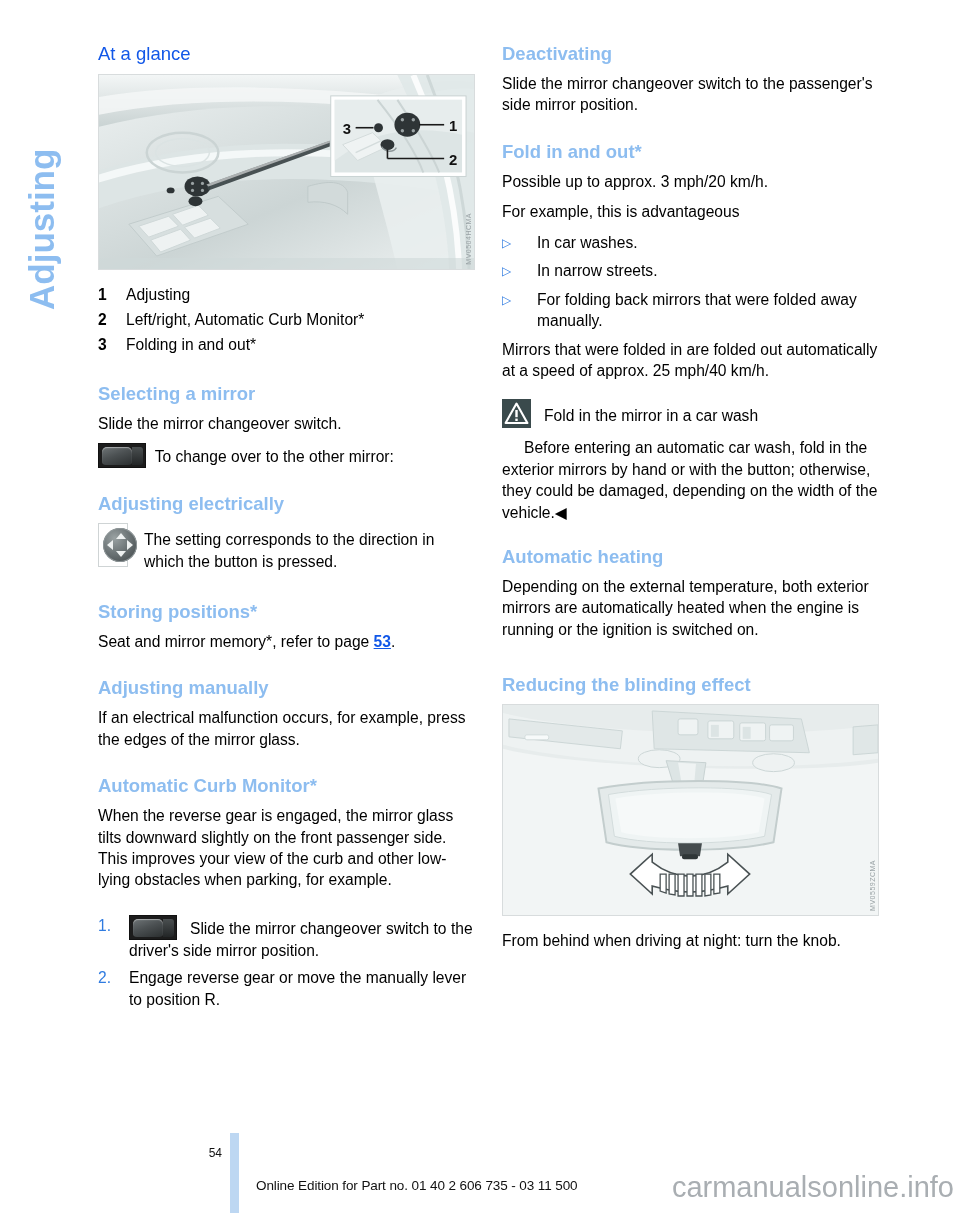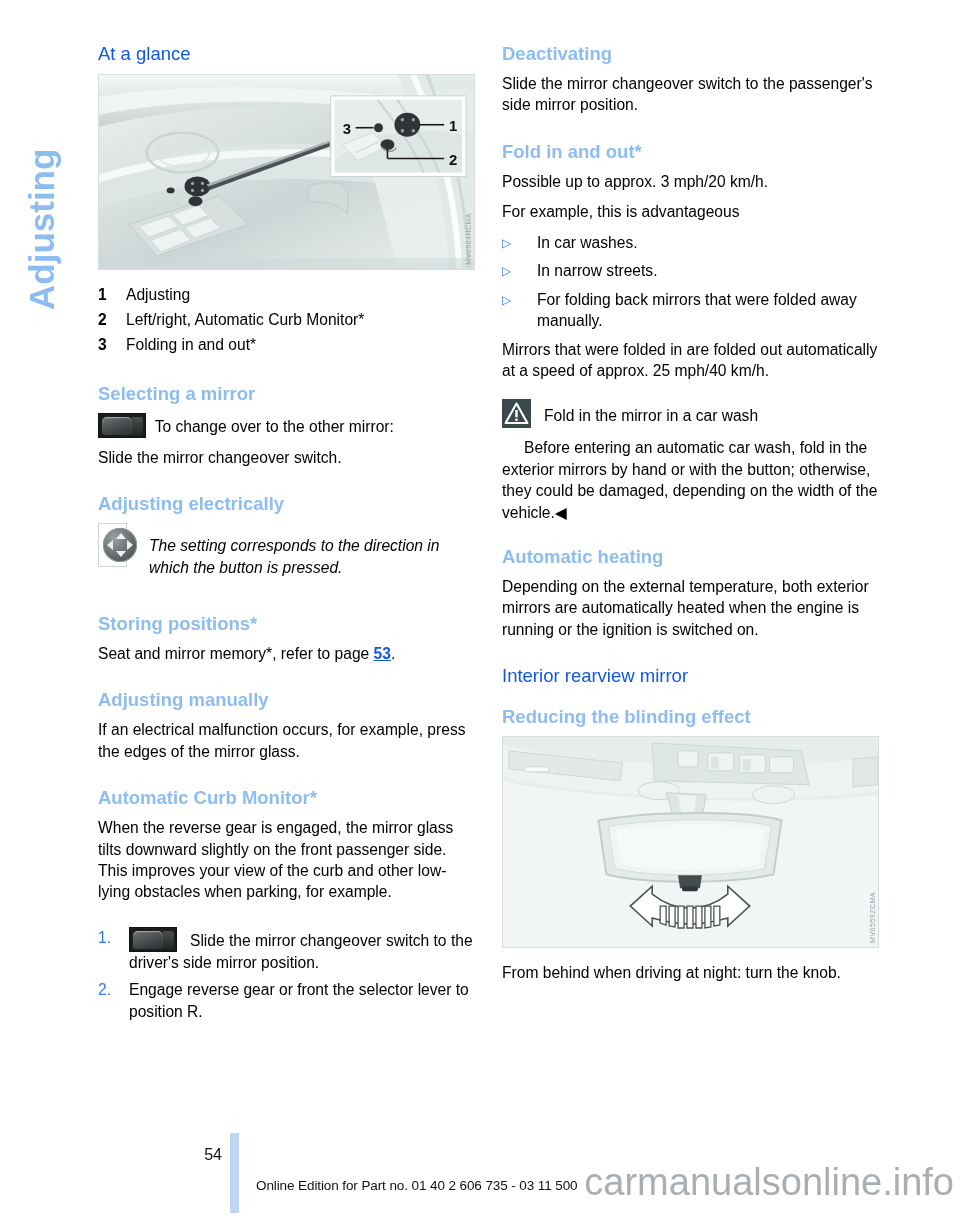--- a/index.html
+++ b/index.html
@@ -249,37 +249,37 @@
     width: 9px;
     height: 80px;
     background: #BDD7F2;
   }
   .footer-pageno {
     position: absolute;
     left: 178px;
     top: 14px;
     width: 44px;
     text-align: right;
-    font-size: 16px;
+    font-size: 12px;
     font-weight: normal;
     color: #111;
   }
   .footer-text {
     position: absolute;
     left: 256px;
     top: 46px;
     font-size: 13.5px;
     color: #111;
     letter-spacing: -0.1px;
   }
   .watermark {
     position: absolute;
     right: 6px;
     bottom: 18px;
-    font-size: 38px;
+    font-size: 29px;
     color: #A9AEB2;
     letter-spacing: 0px;
     white-space: nowrap;
   }
 
   
   .fig-art { position: absolute; inset: 0; }
 </style>
 </head>
 <body>
@@ -394,38 +394,38 @@
     </div>
     <div class="legend-row">
       <span class="legend-num">3</span>
       <span class="legend-txt">Folding in and out*</span>
     </div>
   </div>
 
   <div class="spacer-lg"></div>
 
   <h2 class="minor">Selecting a mirror</h2>
+  <p class="body">Slide the mirror changeover switch.</p>
   <p class="body">
     <span class="icon-switch"></span>
     &nbsp;<span>To change over to the other mirror:</span>
   </p>
-  <p class="body">Slide the mirror changeover switch.</p>
 
   <div class="spacer-md"></div>
 
   <h2 class="minor">Adjusting electrically</h2>
   <div style="display:flex; gap:10px; align-items:flex-start;">
     <span class="icon-joystick">
       <span class="jdisc"></span>
       <i class="ar-up"></i>
         <i class="ar-dn"></i>
         <i class="ar-lf"></i>
         <i class="ar-rt"></i>
     </span>
-    <p class="body" style="flex:1 1 auto;margin:12px;font-style:italic;">The setting corresponds to the direction in which the button is pressed.</p>
+    <p class="body" style="flex:1 1 auto;margin:6px;">The setting corresponds to the direction in which the button is pressed.</p>
   </div>
 
   <div class="spacer-lg"></div>
 
   <h2 class="minor">Storing positions*</h2>
   <p class="body">
     <span>Seat and mirror memory*, refer to page </span><a class="pagelink" href="#">53</a><span>.</span>
   </p>
 
   <div class="spacer-md"></div>
@@ -443,21 +443,21 @@
   <div>
     <div class="step-row">
       <span class="step-num">1.</span>
       <span class="step-txt">
         <span class="icon-switch"></span>
         &nbsp;&nbsp;<span>Slide the mirror changeover switch to the driver's side mirror position.</span>
       </span>
     </div>
     <div class="step-row">
       <span class="step-num">2.</span>
-      <span class="step-txt">Engage reverse gear or front the selector lever to position R.</span>
+      <span class="step-txt">Engage reverse gear or move the manually lever to position R.</span>
     </div>
   </div>
 </div>
 
 <div class="col col-right">
 
   <h2 class="minor">Deactivating</h2>
   <p class="body">Slide the mirror changeover switch to the passenger's side mirror position.</p>
 
   <div class="spacer-md"></div>
@@ -499,21 +499,20 @@
     <p class="body" style="text-indent:22px;">Before entering an automatic car wash, fold in the exterior mirrors by hand or with the button; otherwise, they could be damaged, depending on the width of the vehicle.◀</p>
   </div>
 
   <div class="spacer-lg"></div>
 
   <h2 class="minor">Automatic heating</h2>
   <p class="body">Depending on the external temperature, both exterior mirrors are automatically heated when the engine is running or the ignition is switched on.</p>
 
   <div class="spacer-md"></div>
 
-  <h1 class="major">Interior rearview mirror</h1>
 
   <div class="spacer-sm"></div>
 
   <h2 class="minor">Reducing the blinding effect</h2>
 
   <div class="figure" style="height:212px;">
     <svg class="fig-art" viewBox="0 0 377 212" preserveAspectRatio="none">
       <rect x="0" y="0" width="377" height="212" fill="#f2f5f5"></rect>
 
       <path d="M0 0 L377 0 L377 58 C300 70 80 64 0 44 Z" fill="#e7ecec"></path>

